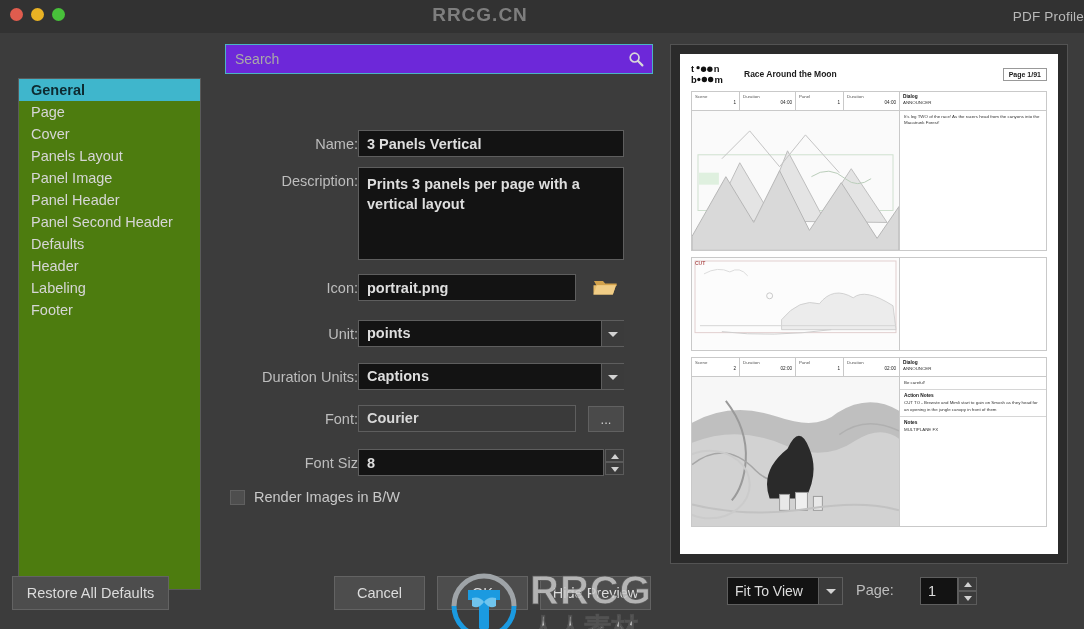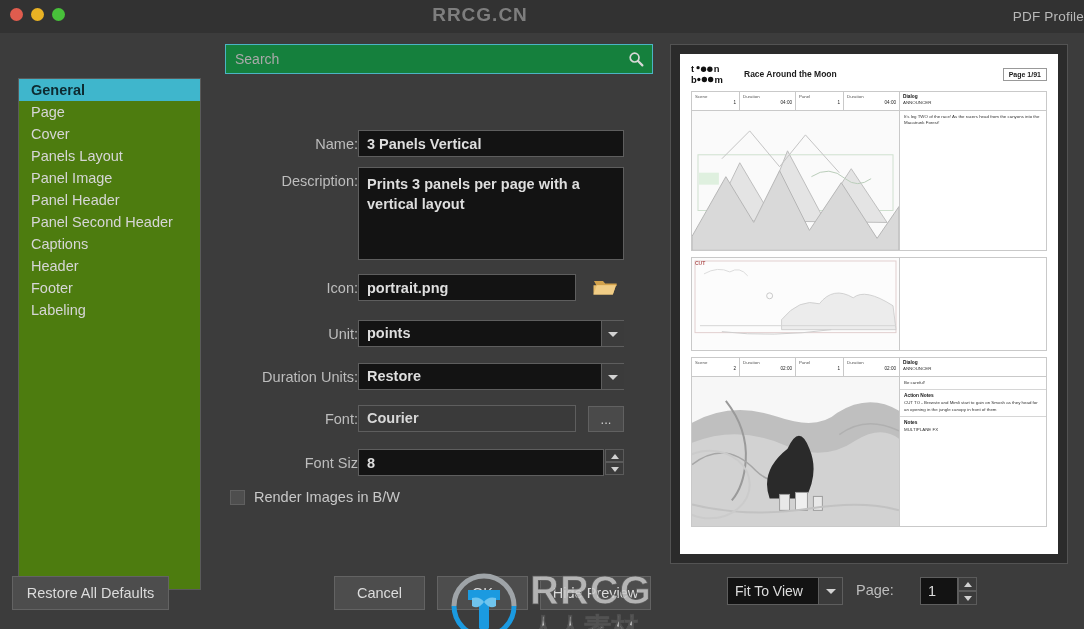--- a/index.html
+++ b/index.html
@@ -41,21 +41,21 @@
   #content {
     position: absolute; left: 0; top: 33px;
     width: 1084px; height: 596px;
     background: #3c3c3c;
   }
 
   
   #search-wrap {
     position: absolute; left: 225px; top: 11px;
     width: 428px; height: 30px;
-    background: #15803d;
+    background: #6d28d9;
     border: 1px solid #4bb4c4;
     box-sizing: border-box;
   }
   #search-input {
     position: absolute; left: 0; top: 0;
     width: 398px; height: 28px;
     background: transparent; border: none; outline: none;
     color: #cfcfcf; font-size: 14px;
     font-family: "Liberation Sans", sans-serif;
     padding-left: 9px; box-sizing: border-box;
@@ -299,30 +299,30 @@
     <div class="side-item">
       <span>Panel Image</span>
     </div>
     <div class="side-item">
       <span>Panel Header</span>
     </div>
     <div class="side-item">
       <span>Panel Second Header</span>
     </div>
     <div class="side-item">
-      <span>Captions</span>
+      <span>Defaults</span>
     </div>
     <div class="side-item">
       <span>Header</span>
     </div>
     <div class="side-item">
+      <span>Labeling</span>
+    </div>
+    <div class="side-item">
       <span>Footer</span>
-    </div>
-    <div class="side-item">
-      <span>Labeling</span>
     </div>
   </div>
 
   <div class="lbl" id="r-name-lbl">Name:</div>
   <input id="f-name" class="field" type="text" value="3 Panels Vertical" style="">
 
   <div class="lbl" id="r-desc-lbl">Description:</div>
   <textarea id="f-desc" class="field" style="">Prints 3 panels per page with a vertical layout</textarea>
 
   <div class="lbl" id="r-icon-lbl">Icon:</div>
@@ -335,21 +335,21 @@
     </svg>
   </button>
 
   <div class="lbl" id="r-unit-lbl">Unit:</div>
   <div id="f-unit" class="field">points</div>
   <div id="unit-arrow">
       <span class="arrow-dn"></span>
     </div>
 
   <div class="lbl" id="r-dur-lbl">Duration Units:</div>
-  <div id="f-dur" class="field">Restore</div>
+  <div id="f-dur" class="field">Captions</div>
   <div id="dur-arrow">
       <span class="arrow-dn"></span>
     </div>
 
   <div class="lbl" id="r-font-lbl">Font:</div>
   <div id="f-font" class="field grey">Courier</div>
   <button id="font-browse">...</button>
 
   <div class="lbl" id="r-fs-lbl">Font Size:</div>
   <input id="f-fs" class="field" type="text" value="8" style="">

